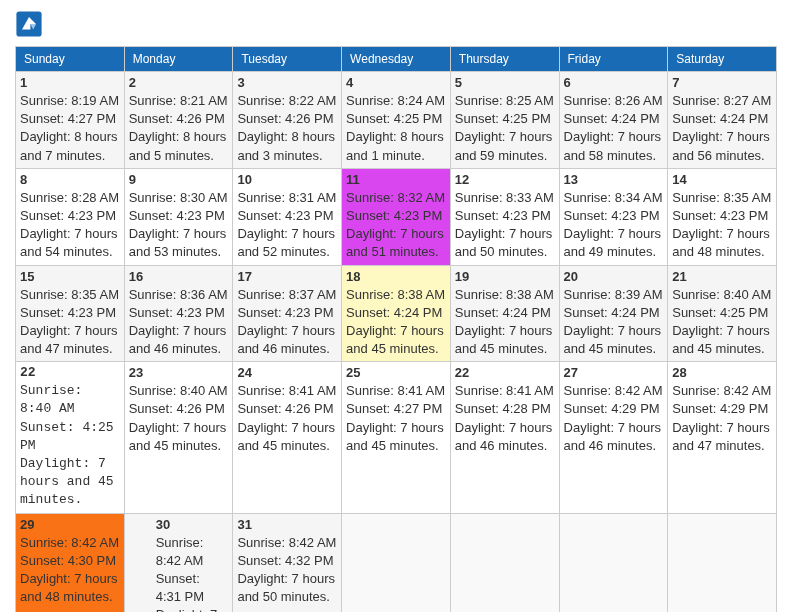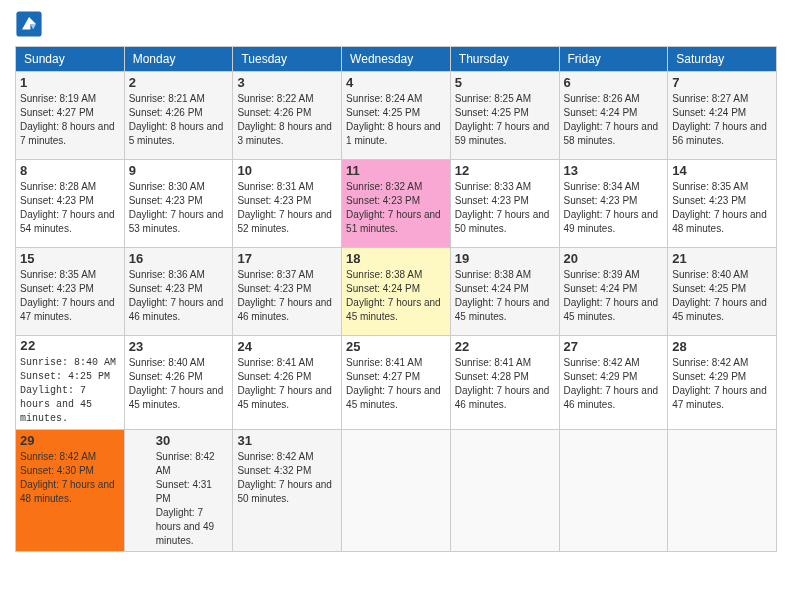--- a/index.html
+++ b/index.html
@@ -86,21 +86,21 @@
       background: #fff;
     }
     .day-number {
       font-size: 13px;
       font-weight: bold;
       color: #333;
       display: block;
       margin-bottom: 2px;
     }
     .day-info {
-      font-size: 10px;
+      font-size: 13px;
       color: #333;
       line-height: 1.4;
     }
     .empty-cell {
       background: #f9f9f9 !important;
     }
   </style>
 </head>
 <body>
 
@@ -172,21 +172,21 @@
         <span class="day-info">Sunrise: 8:28 AM<br>Sunset: 4:23 PM<br>Daylight: 7 hours and 54 minutes.</span>
       </td>
           <td style="background: rgb(255, 255, 255);">
         <span class="day-number">9</span>
         <span class="day-info">Sunrise: 8:30 AM<br>Sunset: 4:23 PM<br>Daylight: 7 hours and 53 minutes.</span>
       </td>
           <td style="background: rgb(255, 255, 255);">
         <span class="day-number">10</span>
         <span class="day-info">Sunrise: 8:31 AM<br>Sunset: 4:23 PM<br>Daylight: 7 hours and 52 minutes.</span>
       </td>
-          <td style="background: #f9a8d4;">
+          <td style="background: #d946ef;">
         <span class="day-number">11</span>
         <span class="day-info">Sunrise: 8:32 AM<br>Sunset: 4:23 PM<br>Daylight: 7 hours and 51 minutes.</span>
       </td>
           <td style="background: rgb(255, 255, 255);">
         <span class="day-number">12</span>
         <span class="day-info">Sunrise: 8:33 AM<br>Sunset: 4:23 PM<br>Daylight: 7 hours and 50 minutes.</span>
       </td>
           <td style="background: rgb(255, 255, 255);">
         <span class="day-number">13</span>
         <span class="day-info">Sunrise: 8:34 AM<br>Sunset: 4:23 PM<br>Daylight: 7 hours and 49 minutes.</span>

